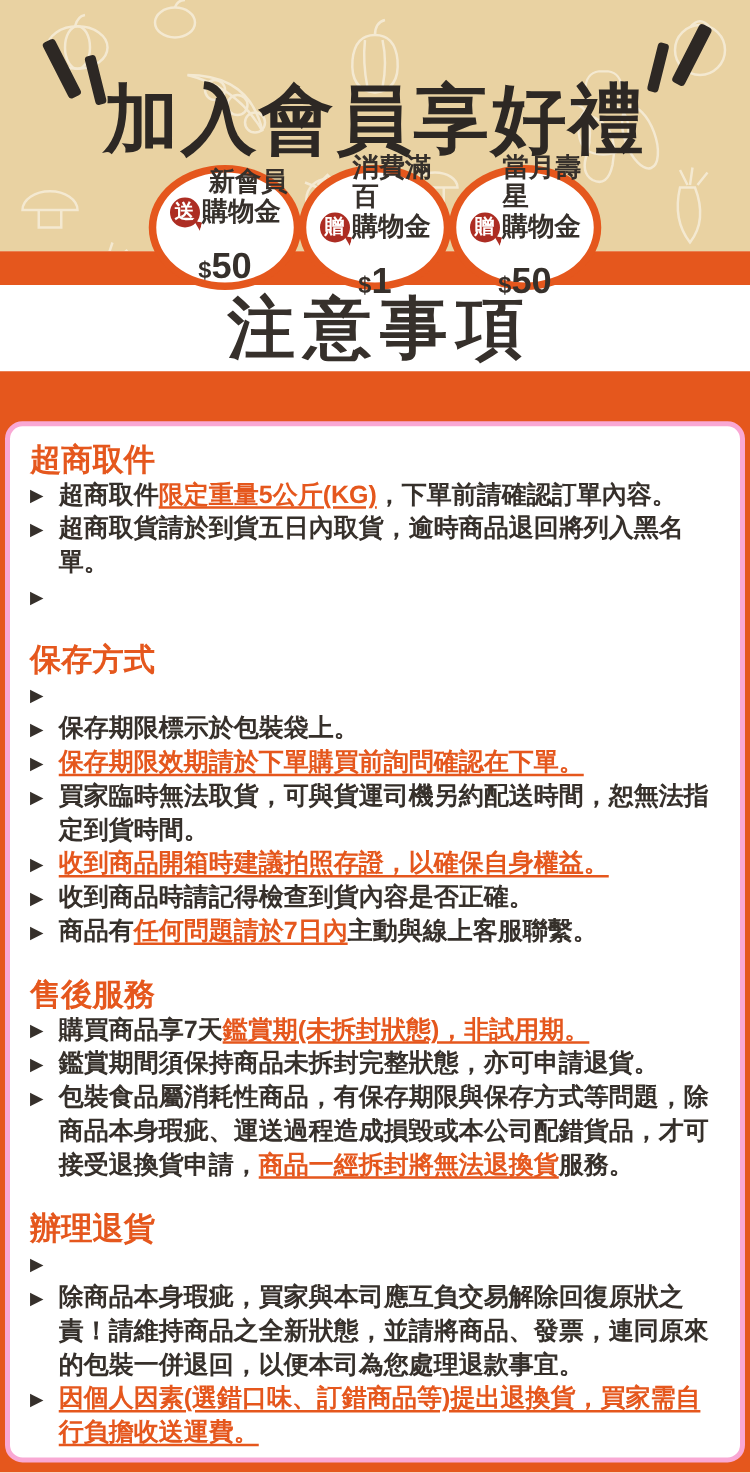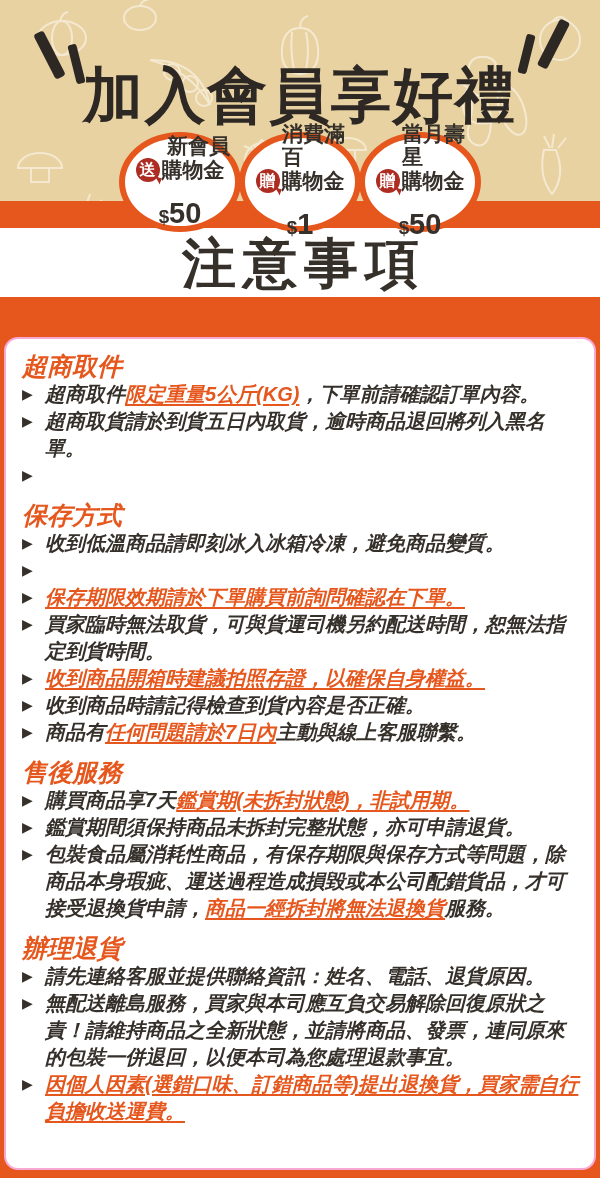--- a/index.html
+++ b/index.html
@@ -84,30 +84,29 @@
   }
 
   
   .body-orange{
     position:absolute;left:0;top:297px;width:600px;height:881px;
     background:var(--orange);
   }
   .card{
     position:absolute;left:4px;right:4px;top:40px;bottom:8px;
     background:var(--white);
-    border:2px solid #f9a8d4;
+    border:4px solid #f9a8d4;
     border-radius:14px;
     padding:12px 14px 8px 16px;
     overflow:hidden;
-    font-style:italic;
   }
   .sec-heading{
     color:var(--orange);
     font-size:25px;line-height:30px;
-    margin-top:11px;
+    margin-top:22px;
   }
   .section:first-child .sec-heading{margin-top:0;}
   .bullet{
     display:flex;align-items:flex-start;
     font-size:20px;line-height:27px;color:var(--dark);
   }
   .marker{
     flex:none;width:23px;font-size:14px;line-height:27px;color:var(--dark);
   }
   .seg-hl{
@@ -226,24 +225,24 @@
               <span><span class="seg">超商取貨請於到貨五日內取貨，逾時商品退回將列入黑名單。</span></span>
             </div>
             <div class="bullet">
               <span class="marker">▶</span>
             </div>
           </div>
           <div class="section">
             <div class="sec-heading">保存方式</div>
             <div class="bullet">
               <span class="marker">▶</span>
-              <span><span class="seg">收到低溫商品請即刻冰入冰箱冷凍，避免商品變質。</span></span>
-            </div>
-            <div class="bullet">
-              <span class="marker">▶</span>
+            </div>
+            <div class="bullet">
+              <span class="marker">▶</span>
+              <span><span class="seg">保存期限標示於包裝袋上。</span></span>
             </div>
             <div class="bullet">
               <span class="marker">▶</span>
               <span><span class="seg-hl">保存期限效期請於下單購買前詢問確認在下單。</span></span>
             </div>
           </div>
           <div class="section">
             <div class="bullet">
               <span class="marker">▶</span>
               <span><span class="seg">買家臨時無法取貨，可與貨運司機另約配送時間，恕無法指定到貨時間。</span></span>
@@ -273,25 +272,24 @@
             </div>
             <div class="bullet">
               <span class="marker">▶</span>
               <span><span class="seg">包裝食品屬消耗性商品，有保存期限與保存方式等問題，除商品本身瑕疵、運送過程造成損毀或本公司配錯貨品，才可接受退換貨申請，</span><span class="seg-hl">商品一經拆封將無法退換貨</span><span class="seg">服務。</span></span>
             </div>
           </div>
           <div class="section">
             <div class="sec-heading">辦理退貨</div>
             <div class="bullet">
               <span class="marker">▶</span>
-              <span><span class="seg">請先連絡客服並提供聯絡資訊：姓名、電話、退貨原因。</span></span>
-            </div>
-            <div class="bullet">
-              <span class="marker">▶</span>
-              <span><span class="seg">無配送離島服務，買家與本司應互負交易解除回復原狀之責！請維持商品之全新狀態，並請將商品、發票，連同原來的包裝一併退回，以便本司為您處理退款事宜。</span></span>
+            </div>
+            <div class="bullet">
+              <span class="marker">▶</span>
+              <span><span class="seg">除商品本身瑕疵，買家與本司應互負交易解除回復原狀之責！請維持商品之全新狀態，並請將商品、發票，連同原來的包裝一併退回，以便本司為您處理退款事宜。</span></span>
             </div>
             <div class="bullet">
               <span class="marker">▶</span>
               <span><span class="seg-hl">因個人因素(選錯口味、訂錯商品等)提出退換貨，買家需自行負擔收送運費。</span></span>
             </div>
           </div>
         </div>
 
     </div>
   </div>

